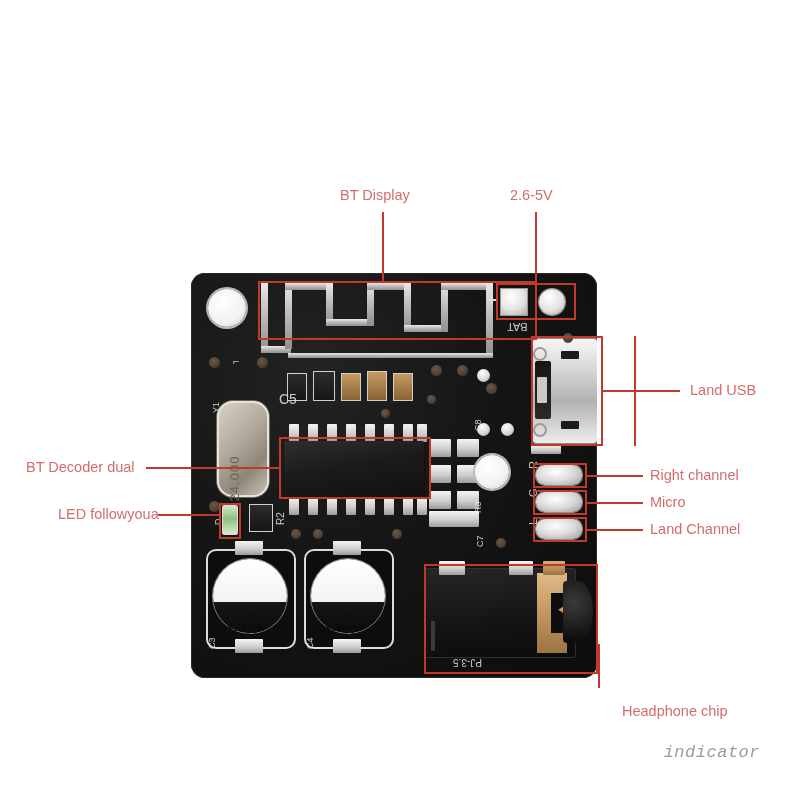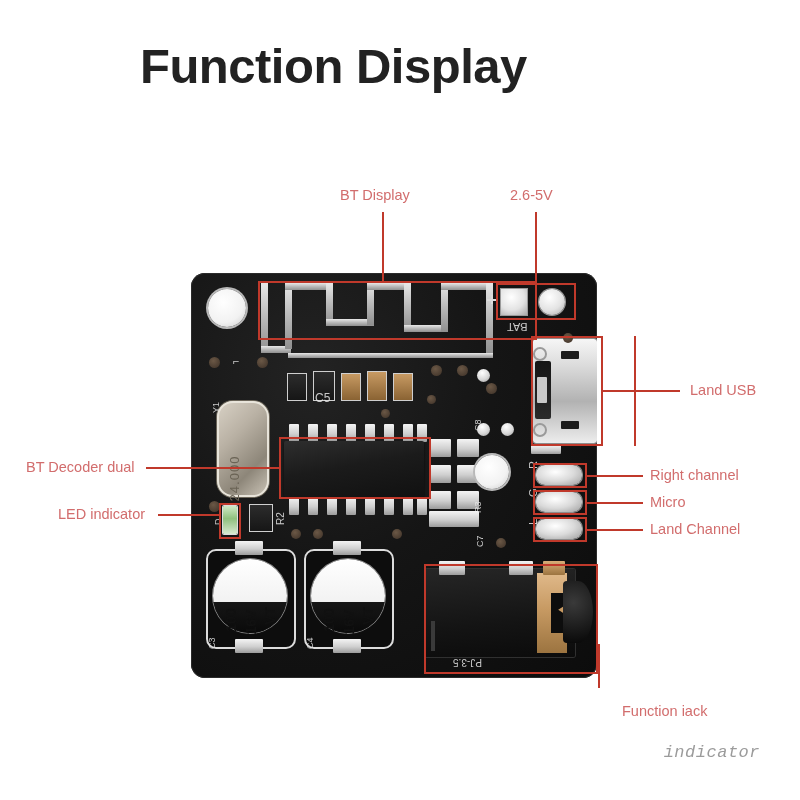--- a/index.html
+++ b/index.html
@@ -223,21 +223,20 @@
     font-size: 17px;
     color: #9b9b9b;
     letter-spacing: 0.5px;
   }
 </style>
 </head>
 <body>
 
 <div id="stage">
 
-  <div class="page-title">Function Display</div>
 
   <div id="board">
 
     <div class="pcb-el hole" style="left:17px; top:16px; width:38px; height:38px;"></div>
 
     <div class="pcb-el" style="left:70px; top:10px; width:232px; height:72px;">
       <div class="ant-seg" style="position:absolute;left:0;top:0;width:7px;height:70px;"></div>
       <div class="ant-seg" style="position:absolute;left:0;top:63px;width:30px;height:7px;"></div>
       <div class="ant-seg" style="position:absolute;left:24px;top:0;width:7px;height:66px;"></div>
       <div class="ant-seg" style="position:absolute;left:24px;top:0;width:48px;height:7px;"></div>
@@ -394,21 +393,21 @@
     <div class="pcb-el via" style="left:201px;top:256px;width:10px;height:10px;"></div>
     <div class="pcb-el via" style="left:240px;top:92px;width:11px;height:11px;"></div>
     <div class="pcb-el via" style="left:266px;top:92px;width:11px;height:11px;"></div>
     <div class="pcb-el via" style="left:295px;top:110px;width:11px;height:11px;"></div>
     <div class="pcb-el via" style="left:305px;top:265px;width:10px;height:10px;"></div>
     <div class="pcb-el via" style="left:372px;top:60px;width:10px;height:10px;"></div>
     <div class="pcb-el via" style="left:190px;top:136px;width:9px;height:9px;"></div>
     <div class="pcb-el via" style="left:236px;top:122px;width:9px;height:9px;"></div>
 
     <div class="pcb-el silk" style="left:42px;top:82px;font-size:11px;">⌐</div>
-    <div class="pcb-el silk" style="left:88px;top:118px;font-size:12px;margin-left:36px;">C5</div>
+    <div class="pcb-el silk" style="left:88px;top:118px;font-size:14px;">C5</div>
     <div class="pcb-el silk rot90" style="left:84px;top:252px;font-size:10px;">R2</div>
 
     <div class="pcb-el pad-round" style="left:286px;top:96px;width:13px;height:13px;"></div>
     <div class="pcb-el pad-round" style="left:286px;top:150px;width:13px;height:13px;"></div>
     <div class="pcb-el pad-round" style="left:310px;top:150px;width:13px;height:13px;"></div>
     <div class="pcb-el pad" style="left:238px;top:238px;width:50px;height:16px;"></div>
     <div class="pcb-el pad" style="left:340px;top:172px;width:30px;height:9px;"></div>
 
   </div>
 
@@ -443,19 +442,19 @@
 
   <div class="callout" style="left:510px; top:186px;">2.6-5V</div>
 
   <div class="callout" style="left:690px; top:381px;">Land USB</div>
 
   <div class="callout" style="left:650px; top:466px;">Right channel</div>
   <div class="callout" style="left:650px; top:493px;">Micro</div>
   <div class="callout" style="left:650px; top:520px;">Land Channel</div>
 
   <div class="callout" style="left:26px; top:458px;">BT Decoder dual</div>
-  <div class="callout" style="left:58px; top:505px;">LED indicator</div>
-
-  <div class="callout" style="left:622px; top:702px;">Function iack</div>
+  <div class="callout" style="left:58px; top:505px;">LED followyoua</div>
+
+  <div class="callout" style="left:622px; top:702px;">Headphone chip</div>
 
   <div id="watermark">indicator</div>
 
 </div>
 
 </body></html>

